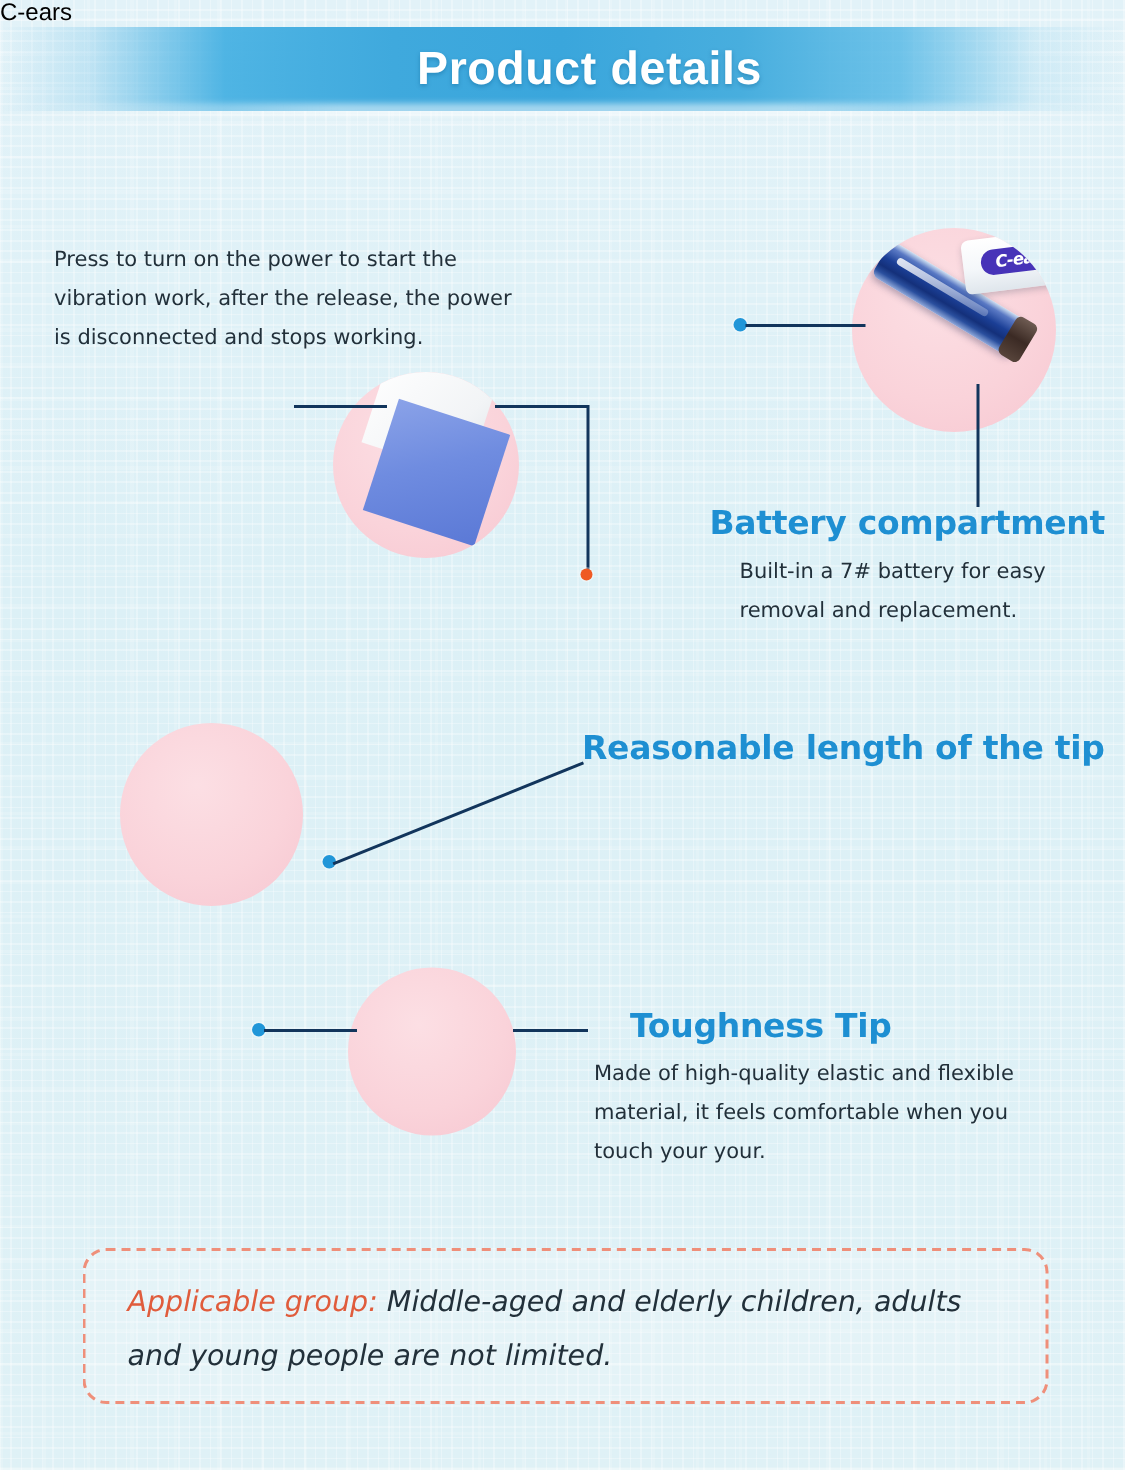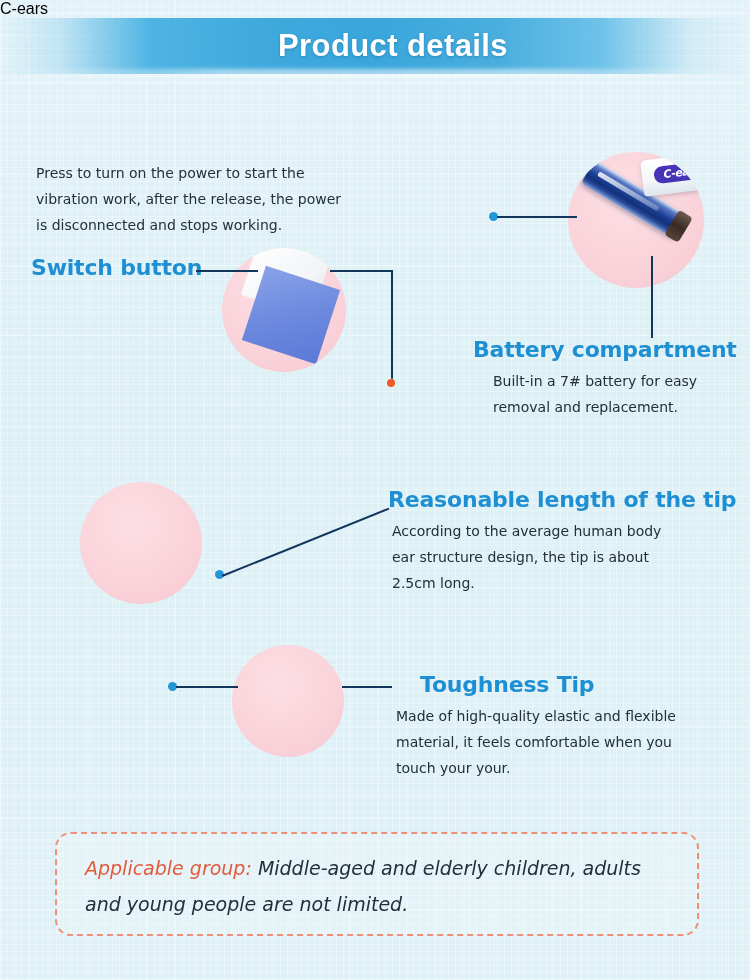--- a/index.html
+++ b/index.html
@@ -246,21 +246,20 @@
     <div class="dev-neck"></div>
     <div class="dev-tip"></div>
     <div class="dev-tip2"></div>
   </div>
 
   <div class="para" style="left:36px;top:160px;width:340px;">
     <div>Press to turn on the power to start the</div>
     <div>vibration work, after the release, the power</div>
     <div>is disconnected and stops working.</div>
   </div>
-  <div class="heading" style="left:31px;top:255px;">Switch button</div>
 
   <div class="circle pink" style="left:222px;top:248px;width:124px;height:124px;">
     <div class="finger-a"></div>
     <div class="sw-white"></div>
     <div class="sw-blue"></div>
     <div class="sw-nub"></div>
     <div class="finger-c"></div>
     <div class="finger-b"></div>
   </div>
 
@@ -288,25 +287,20 @@
 
   <div class="circle pink" style="left:80px;top:482px;width:122px;height:122px;">
     <div class="nz-stem"></div>
     <div class="nz-flange"></div>
     <div class="nz-barrel"></div>
     <div class="nz-collar"></div>
   </div>
   <div class="dot" style="left:215px;top:570px;"></div>
   <div class="diag" style="left:222px;top:575px;width:180px;transform:rotate(-22deg);"></div>
   <div class="heading" style="left:388px;top:487px;">Reasonable length of the tip</div>
-  <div class="para" style="left:392px;top:518px;width:320px;">
-    <div>According to the average human body</div>
-    <div>ear structure design, the tip is about</div>
-    <div>2.5cm long.</div>
-  </div>
 
   <div class="circle pink" style="left:232px;top:645px;width:112px;height:112px;">
     <div class="tip-rod"></div>
   </div>
   <div class="dot" style="left:168px;top:682px;"></div>
   <div class="ln hline" style="left:176px;top:686px;width:62px;"></div>
   <div class="ln hline" style="left:342px;top:686px;width:50px;"></div>
   <div class="heading" style="left:392px;top:672px;margin-left:28px;">Toughness Tip</div>
   <div class="para" style="left:396px;top:703px;width:330px;">
     <div>Made of high-quality elastic and flexible</div>

